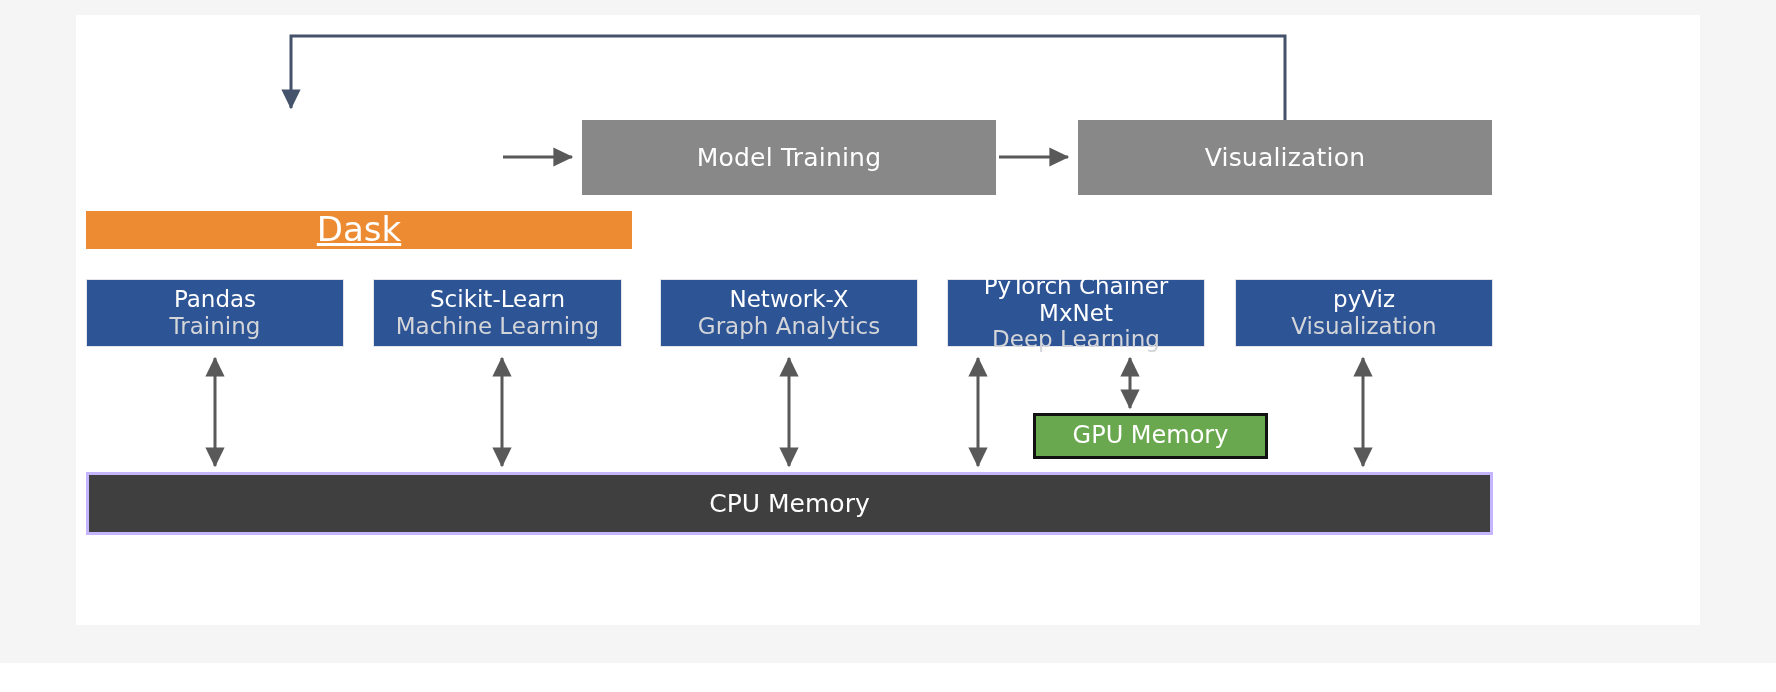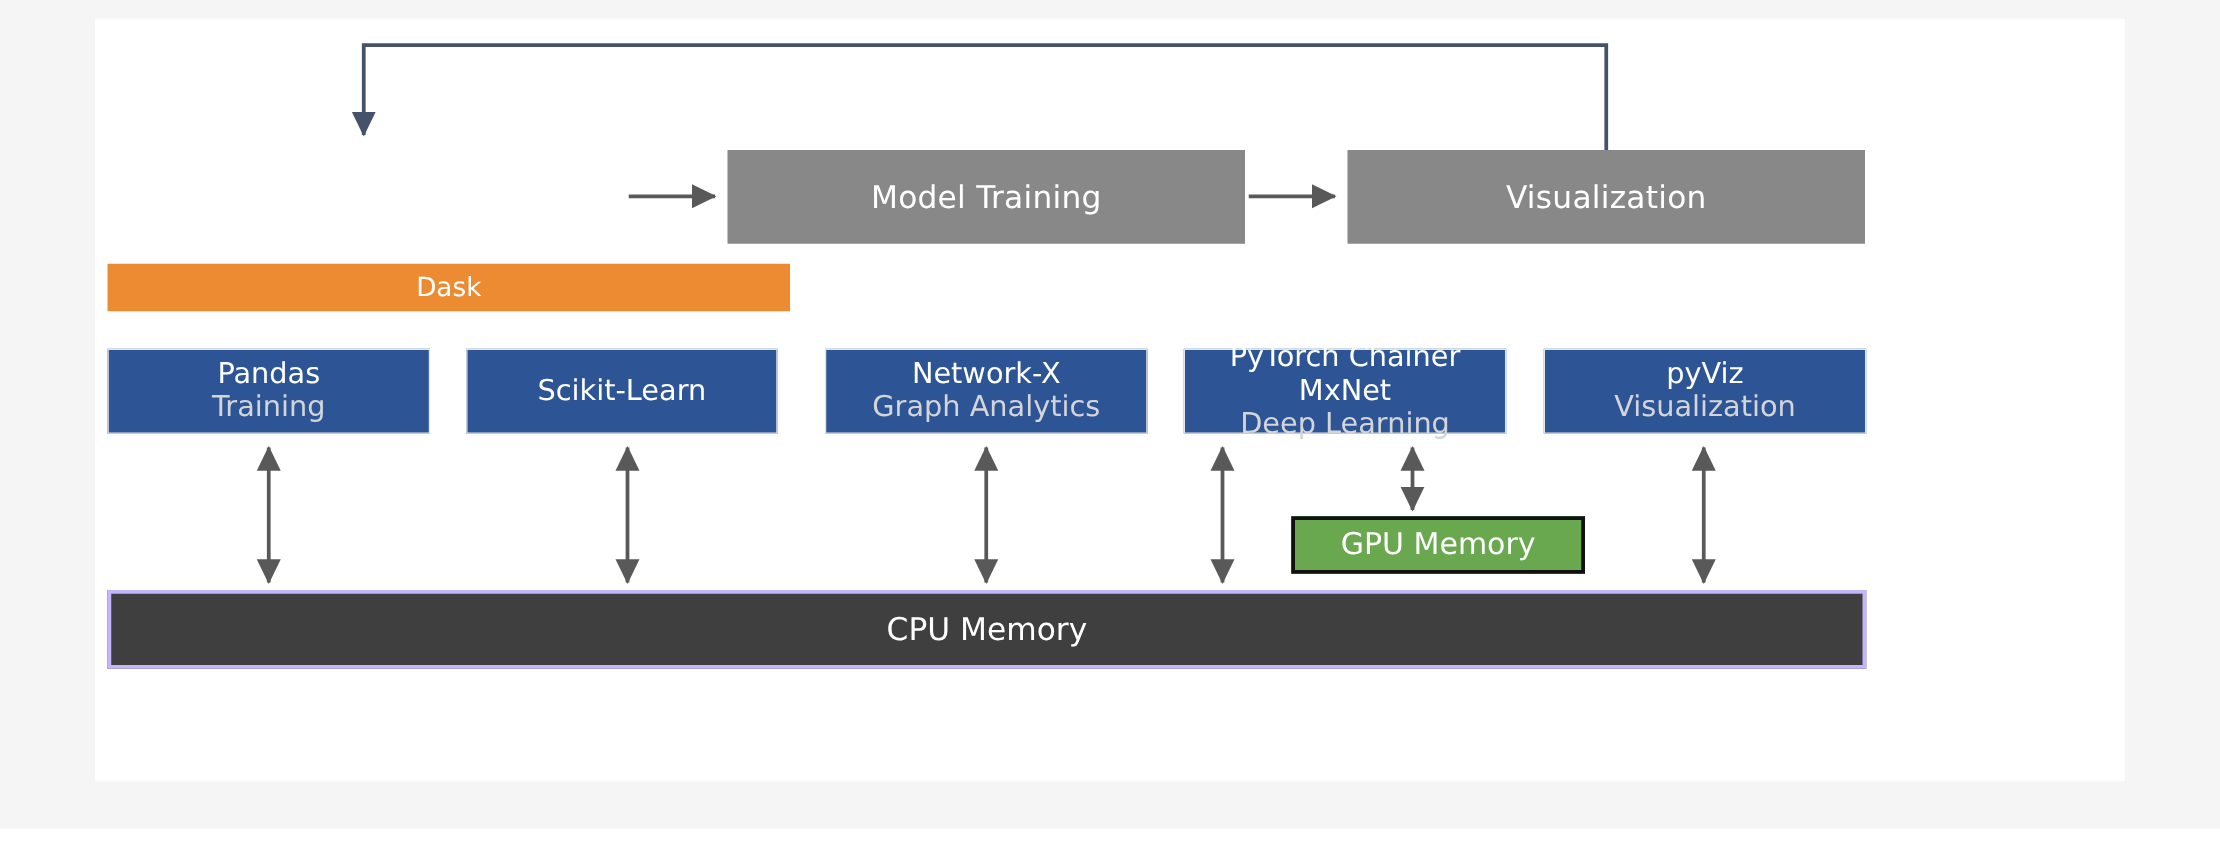--- a/index.html
+++ b/index.html
@@ -71,21 +71,22 @@
     background: #888888;
     color: #ffffff;
     font-size: 25px;
     letter-spacing: .2px;
   }
 
   
   .dask-box {
     background: #ed8b32;
     color: #ffffff;
-    font-size: 21px;
+    font-size: 34px;
+    text-decoration: underline;
   }
 
   
   .lib-box {
     background: #2d5494;
     border: 1px solid #e3e5ea;
     color: #ffffff;
   }
   .lib-title {
     font-size: 23px;
@@ -180,20 +181,21 @@
       <span>Dask</span>
     </div>
 
     <div class="node lib-box" style="left:86px; top:279px; width:258px; height:68px;">
       <span class="lib-title">Pandas</span>
       <span class="lib-sub">Training</span>
     </div>
 
     <div class="node lib-box" style="left:373px; top:279px; width:249px; height:68px;">
       <span class="lib-title">Scikit-Learn</span>
+      <span class="lib-sub">Machine Learning</span>
     </div>
 
     <div class="node lib-box" style="left:660px; top:279px; width:258px; height:68px;">
       <span class="lib-title">Network-X</span>
       <span class="lib-sub">Graph Analytics</span>
     </div>
 
     <div class="node lib-box" style="left:947px; top:279px; width:258px; height:68px;">
       <span class="lib-title">PyTorch Chainer MxNet</span>
       <span class="lib-sub">Deep Learning</span>

